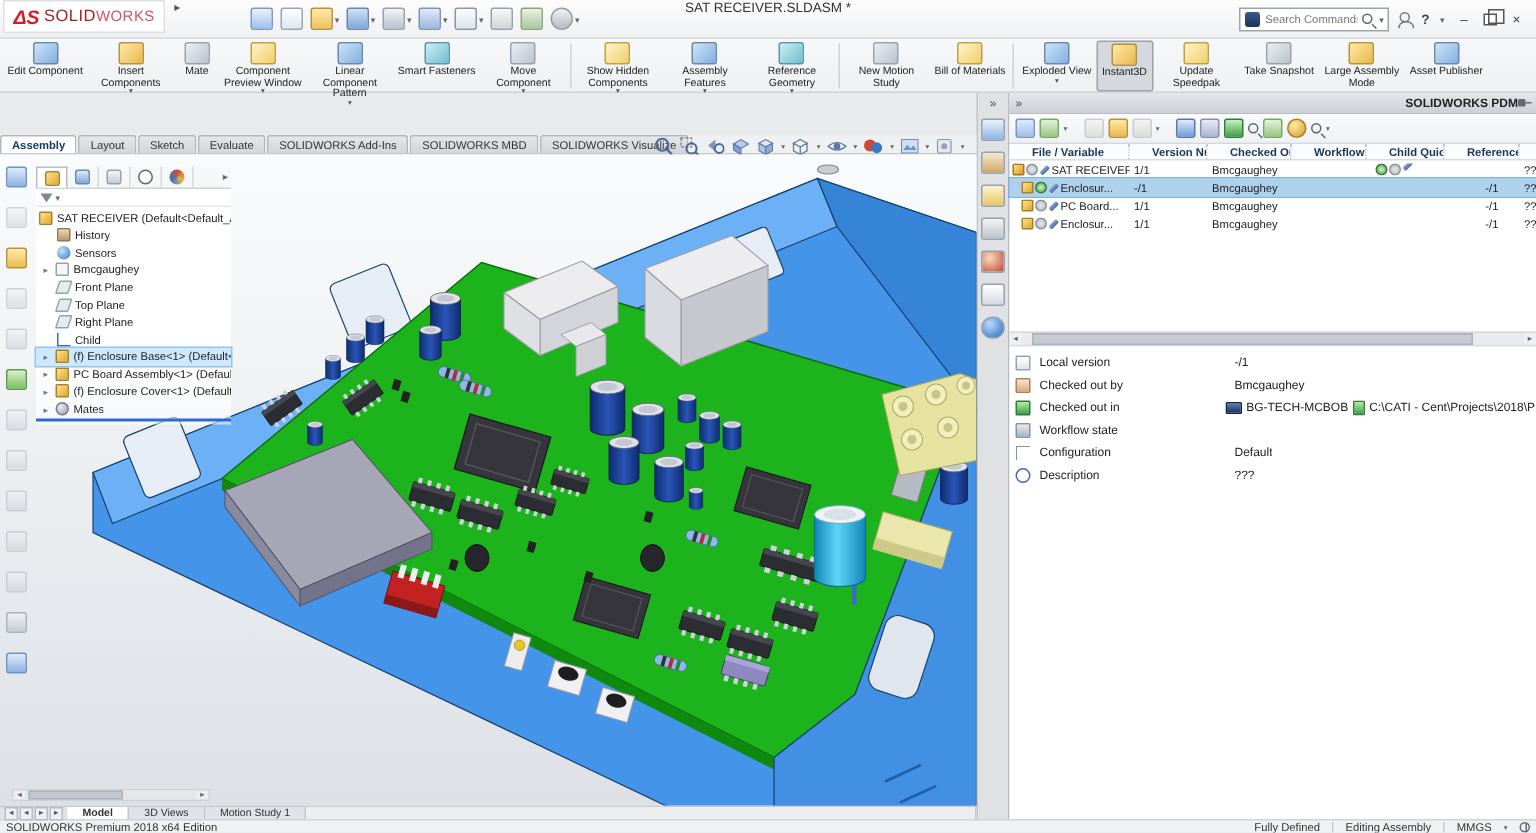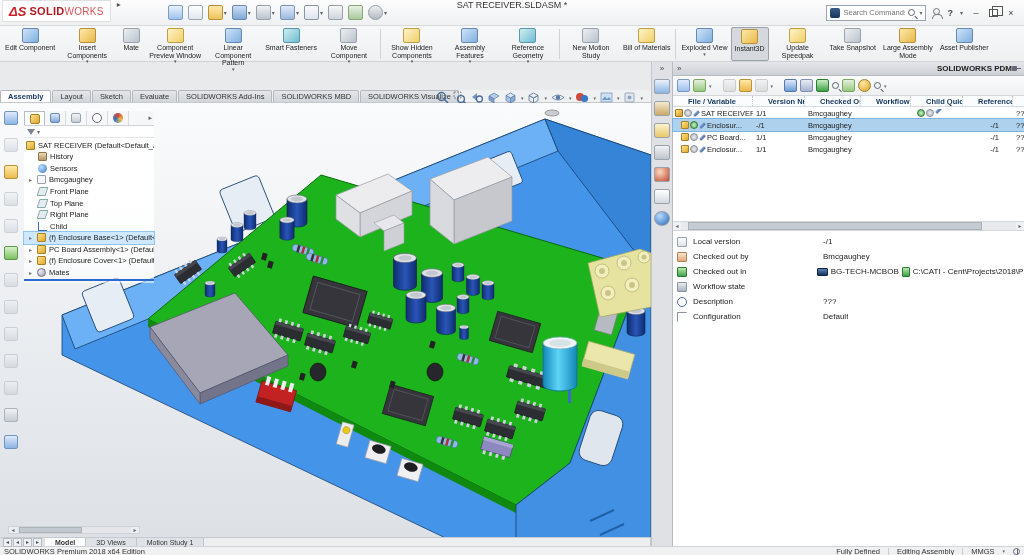--- a/index.html
+++ b/index.html
@@ -3,21 +3,21 @@
 <meta charset="utf-8">
 <style>
   * { margin:0; padding:0; box-sizing:border-box; }
   html,body { width:1024px; height:555px; overflow:hidden; }
   body { font-family:"Liberation Sans", sans-serif; font-size:8px; color:#222; background:#e9eaec; position:relative; }
 
   
   .titlebar { height:26px; background:linear-gradient(#fdfdfd,#eff0f2); display:flex; position:relative; border-bottom:1px solid #d9dadc; }
   .logo { display:flex; align-items:center; padding:2px 6px; border:1px solid #e0e0e0; background:#fff; margin-left:2px; height:22px; }
   .logo-ds { color:#cc2027; font-weight:bold; font-style:italic; font-size:13px; margin-right:3px; }
-  .logo-solid { color:#b01b22; font-weight:bold; font-size:11px; letter-spacing:.3px; }
+  .logo-solid { color:#b01b22; font-weight:normal; font-size:11px; letter-spacing:.3px; }
   .logo-works { color:#d8555a; font-weight:normal; font-size:10px; letter-spacing:.3px; }
   .flyout { font-size:8px; color:#555; padding:0 6px; }
   .qat { display:flex; align-items:center; gap:3px; margin-left:40px; }
   .qat-btn { display:flex; align-items:center; padding:1px; }
   .qat-ico { width:15px; height:15px; border-radius:2px; }
   .i-home { background:linear-gradient(#eaf2fc,#9dc2ea); border:1px solid #7a9cc4; }
   .i-doc  { background:linear-gradient(#ffffff,#dfe6ee); border:1px solid #9aa6b4; }
   .i-open { background:linear-gradient(#ffe9a8,#ecc35c); border:1px solid #b8913a; }
   .i-save { background:linear-gradient(#cfe0f5,#7fa8d8); border:1px solid #6888b0; }
   .i-print{ background:linear-gradient(#f2f3f5,#b9c2cc); border:1px solid #98a2ae; }
@@ -882,28 +882,28 @@
           <span class="vaultfold"></span>
           <span>C:\CATI - Cent\Projects\2018\P1...</span>
         </span>
       </div>
       <div class="drow">
         <span class="dico d-flow"></span>
         <span class="dlabel">Workflow state</span>
         <span class="dvalue"></span>
       </div>
       <div class="drow">
+        <span class="dico d-conf"></span>
+        <span class="dlabel">Configuration</span>
+        <span class="dvalue">Default</span>
+      </div>
+      <div class="drow">
         <span class="dico d-desc"></span>
         <span class="dlabel">Description</span>
         <span class="dvalue">???</span>
-      </div>
-      <div class="drow">
-        <span class="dico d-conf"></span>
-        <span class="dlabel">Configuration</span>
-        <span class="dvalue">Default</span>
       </div>
     </div>
   </div>
 </div>
 
 <div class="statusbar">
   <span>SOLIDWORKS Premium 2018 x64 Edition</span>
   <div class="sb-right">
     <span>Fully Defined</span>
     <span class="sb-sep"></span>

